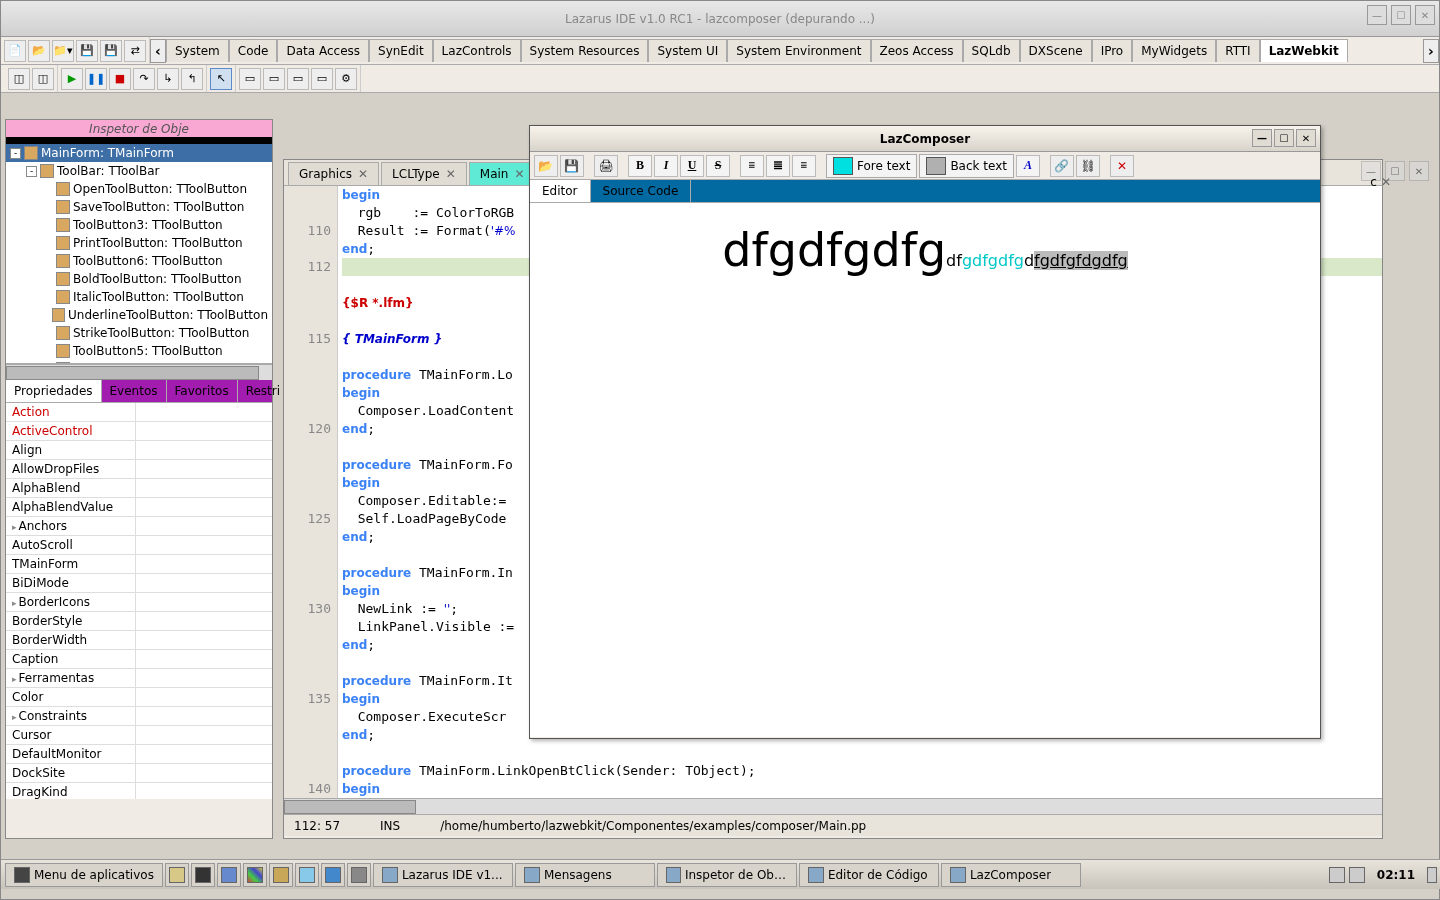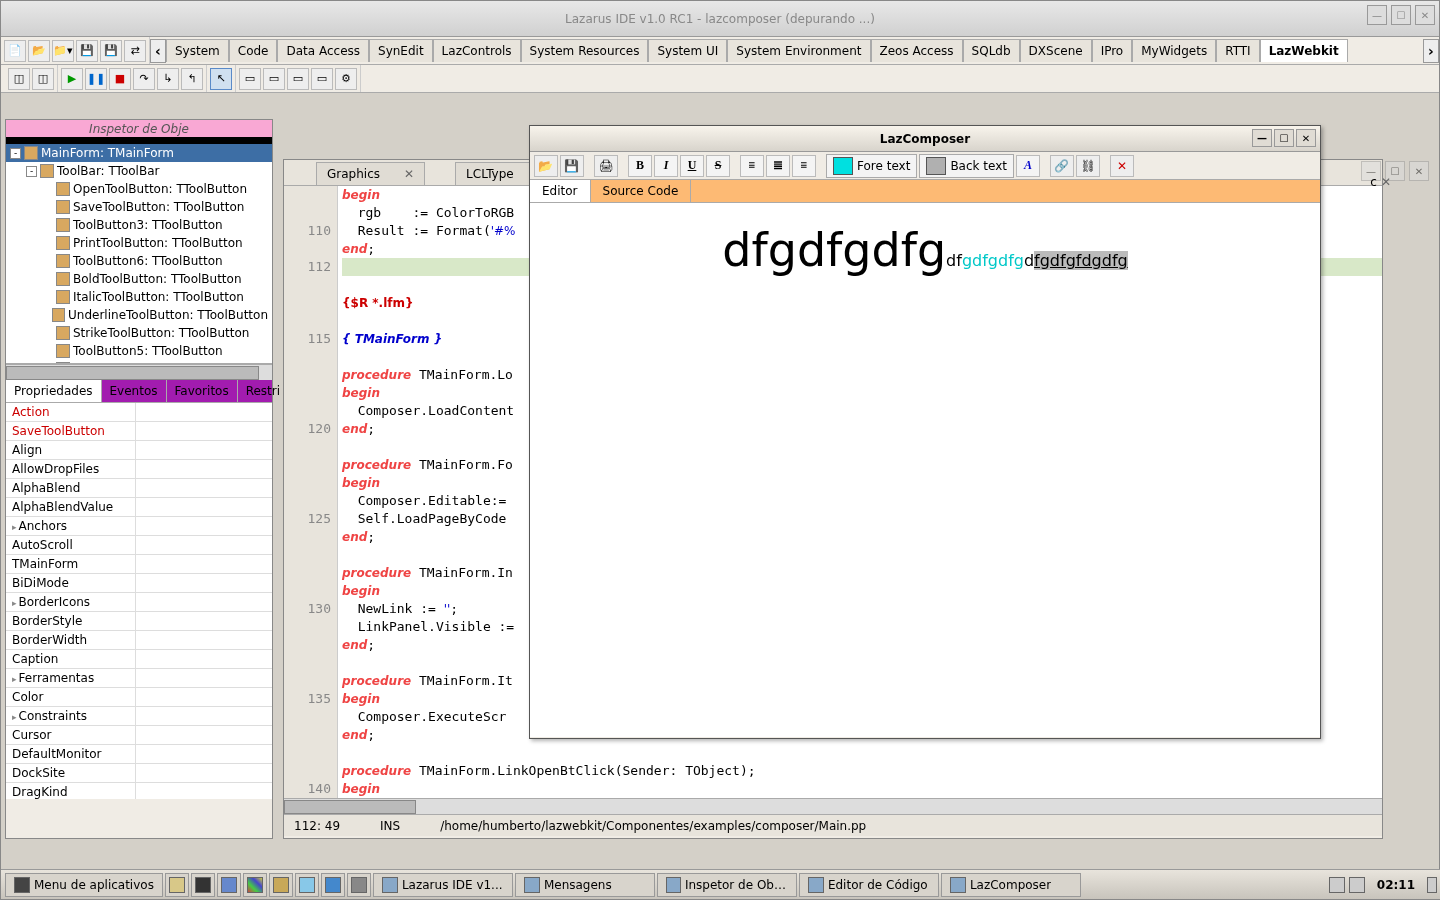--- a/index.html
+++ b/index.html
@@ -44,56 +44,56 @@
 .prop-name { width: 130px; padding: 2px 6px; border-right: 1px solid #ddd; }
 .prop-name.red { color: #c00; }
 .prop-name.expandable::before { content: "▸"; color: #888; margin-right: 2px; font-size: 9px; }
 .prop-val { flex: 1; padding: 2px 6px; }
 .h-scroll { height: 16px; background: #ddd; border-top: 1px solid #aaa; position: relative; }
 .h-scroll-thumb { position: absolute; left: 0; top: 1px; height: 14px; background: #bbb; border: 1px solid #888; }
 
 
 .source-editor { position: absolute; top: 158px; left: 282px; width: 1100px; height: 680px; background: #f0ece5; border: 1px solid #888; }
 .src-tabs { height: 26px; display: flex; align-items: flex-end; background: #e8e4dc; border-bottom: 1px solid #aaa; padding-left: 4px; }
-.src-tab { padding: 4px 10px; background: #e0dcd4; border: 1px solid #aaa; border-bottom: none; margin-right: 2px; cursor: pointer; display: flex; align-items: center; gap: 24px; margin-left: 28px; }
+.src-tab { padding: 4px 10px; background: #e0dcd4; border: 1px solid #aaa; border-bottom: none; margin-right: 2px; cursor: pointer; display: flex; align-items: center; gap: 6px; }
 .src-tab.active { background: #5eead4; }
 .src-tab-close { color: #666; cursor: pointer; font-weight: bold; }
 .gutter { width: 54px; background: #e8e4dc; border-right: 1px solid #ccc; text-align: right; padding-right: 6px; color: #888; font-family: monospace; font-size: 13px; line-height: 18px; }
 .code-area { flex: 1; background: #fff; font-family: monospace; font-size: 13px; line-height: 18px; white-space: pre; overflow: hidden; padding-left: 4px; }
 .code-body { display: flex; height: calc(100% - 26px - 22px - 18px); overflow: hidden; }
-.kw { font-weight: bold; color: #ef4444; font-style: italic; }
+.kw { font-weight: bold; color: #3b82f6; }
 .str { color: #00c; }
 .cmt { color: #00c; font-style: italic; font-weight: bold; }
 .dir { color: #c00; font-weight: bold; }
 .hl-line { background: #d8e8c8; display: block; }
 .src-status { height: 22px; background: #e8e4dc; border-top: 1px solid #aaa; display: flex; align-items: center; padding: 0 10px; gap: 40px; }
 
 
 .composer { position: absolute; top: 124px; left: 528px; width: 792px; height: 614px; background: #f0ece5; border: 1px solid #555; box-shadow: 2px 2px 4px rgba(0,0,0,0.3); }
 .comp-title { height: 26px; background: linear-gradient(#f8f4ec, #d8d4cc); border-bottom: 1px solid #999; display: flex; align-items: center; justify-content: center; font-weight: bold; position: relative; }
 .comp-title-btns { position: absolute; right: 4px; top: 3px; display: flex; gap: 2px; }
 .comp-tb-btn { width: 20px; height: 18px; background: #e0dcd4; border: 1px solid #999; cursor: pointer; display: flex; align-items: center; justify-content: center; font-size: 10px; }
 .comp-toolbar { height: 28px; background: #f0ece5; border-bottom: 1px solid #aaa; display: flex; align-items: center; padding: 0 4px; gap: 2px; }
 .comp-btn { width: 24px; height: 22px; border: 1px solid #bbb; background: #eee; cursor: pointer; display: flex; align-items: center; justify-content: center; }
 .comp-fmt-btn { width: 24px; height: 22px; border: 1px solid #bbb; background: #f4f4f4; cursor: pointer; display: flex; align-items: center; justify-content: center; font-family: serif; font-weight: bold; }
 .comp-fmt-btn.italic { font-style: italic; }
 .comp-fmt-btn.underline { text-decoration: underline; }
 .comp-fmt-btn.strike { text-decoration: line-through; }
 .color-swatch { width: 20px; height: 18px; border: 1px solid #555; display: inline-block; }
 .color-btn { display: flex; align-items: center; gap: 4px; padding: 2px 6px; border: 1px solid #aaa; background: #f4f4f4; cursor: pointer; }
-.comp-tabs { display: flex; background: #fdba74; border-bottom: 1px solid #aaa; }
+.comp-tabs { display: flex; background: #0369a1; border-bottom: 1px solid #aaa; }
 .comp-tab { padding: 4px 12px; border-right: 1px solid #aaa; cursor: pointer; }
 .comp-tab.active { background: #fff; }
 .comp-content { height: calc(100% - 26px - 28px - 24px); background: #fff; padding: 20px 10px; overflow: auto; }
 .bigtext { font-size: 46px; font-family: "DejaVu Sans", sans-serif; }
 .smtext { font-size: 16px; }
 .highlight-sel { background: #bbb; }
 
 
-.taskbar { position: absolute; bottom: 0; left: 0; width: 1440px; height: 30px; background: linear-gradient(#e8e4dc, #c8c4bc); border-top: 1px solid #999; display: flex; align-items: center; padding: 0 4px; gap: 2px; }
+.taskbar { position: absolute; bottom: 10px; left: 0; width: 1440px; height: 30px; background: linear-gradient(#e8e4dc, #c8c4bc); border-top: 1px solid #999; display: flex; align-items: center; padding: 0 4px; gap: 2px; }
 .task-btn { padding: 3px 8px; background: #d8d4cc; border: 1px solid #999; cursor: pointer; display: flex; align-items: center; gap: 4px; height: 24px; white-space: nowrap; overflow: hidden; }
 .task-icon { width: 16px; height: 16px; background: #88a8c8; border: 1px solid #666; }
 .clock { margin-left: auto; padding: 3px 8px; font-weight: bold; }
 
 
 .bg-editor-btns { position: absolute; right: 10px; top: 160px; display: flex; gap: 4px; }
 </style>
 </head>
 <body>
 
@@ -254,21 +254,21 @@
         <div class="insp-tab">Eventos</div>
         <div class="insp-tab">Favoritos</div>
         <div class="insp-tab">Restri</div>
       </div>
     <div class="prop-grid" id="prop-grid" style="height:396px">
         <div class="prop-row">
           <div class="prop-name red">Action</div>
           <div class="prop-val"></div>
         </div>
         <div class="prop-row">
-          <div class="prop-name red">SaveToolButton</div>
+          <div class="prop-name red">ActiveControl</div>
           <div class="prop-val"></div>
         </div>
         <div class="prop-row">
           <div class="prop-name">Align</div>
           <div class="prop-val"></div>
         </div>
         <div class="prop-row">
           <div class="prop-name">AllowDropFiles</div>
           <div class="prop-val"></div>
         </div>
@@ -396,21 +396,21 @@
   Composer.ExecuteScr
 <span class="kw">end</span>;
 
 <span class="kw">procedure</span> TMainForm.LinkOpenBtClick(Sender: TObject);
 <span class="kw">begin</span></div>
     </div>
     <div class="h-scroll">
         <div class="h-scroll-thumb" style="width:12%"></div>
       </div>
     <div class="src-status">
-      <span>112: 49</span>
+      <span>112: 57</span>
       <span>INS</span>
       <span>/home/humberto/lazwebkit/Componentes/examples/composer/Main.pp</span>
     </div>
   </div>
 
   <div class="bg-editor-btns">
       <div class="titlebar-btn" style="opacity:.5">—</div>
       <div class="titlebar-btn" style="opacity:.5">☐</div>
       <div class="titlebar-btn" style="opacity:.5">✕</div>
   </div>

